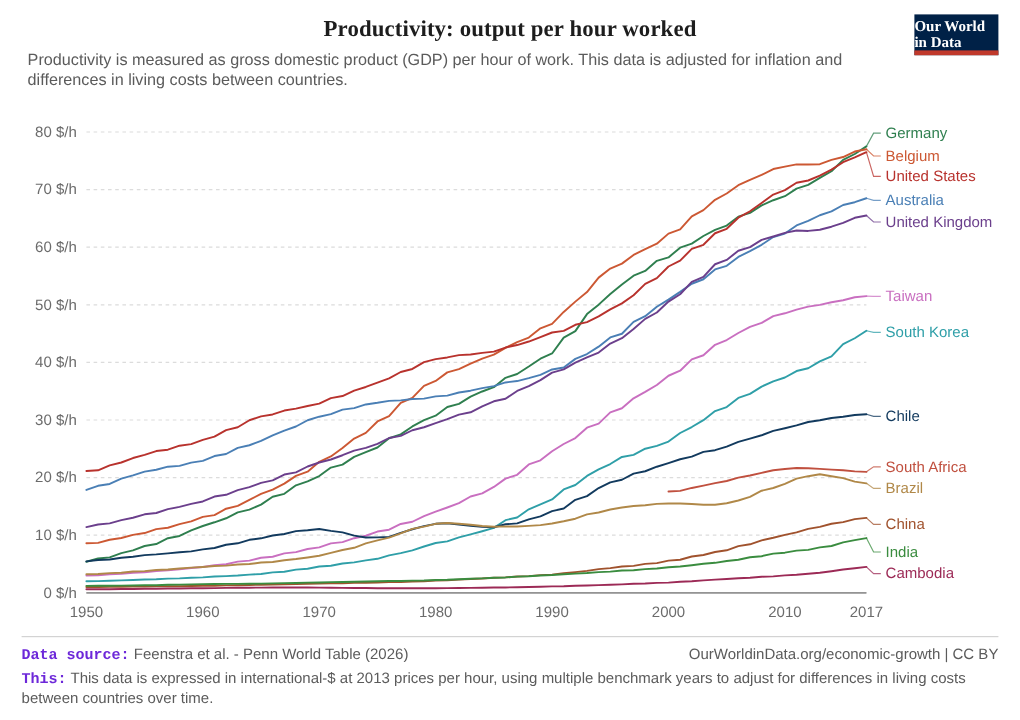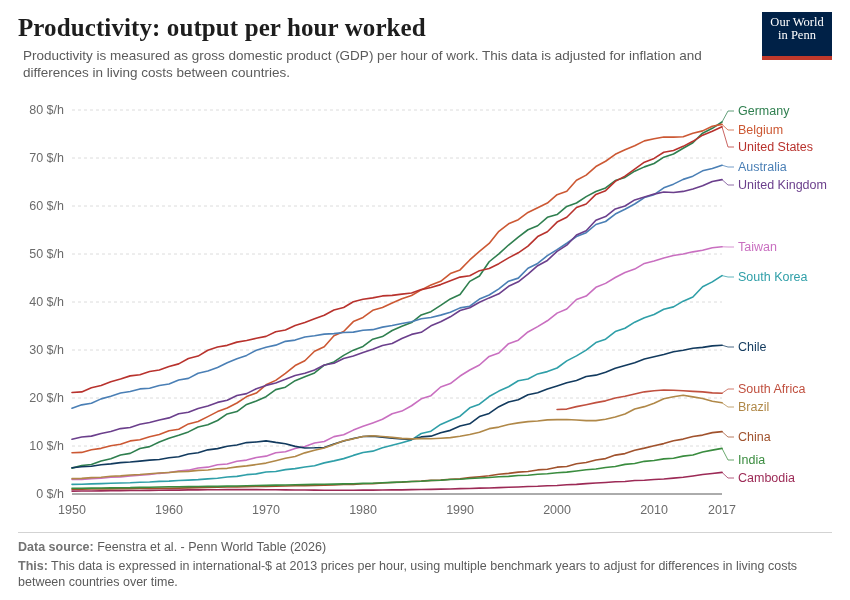--- a/index.html
+++ b/index.html
@@ -16,46 +16,47 @@
   }
   .page {
     position: relative;
     width: 850px;
     height: 600px;
     box-sizing: border-box;
     padding: 14px 18px 0 18px;
   }
   .title {
     font-family: "Liberation Serif", serif;
-    font-size: 25px;
+    font-size: 19px;
     font-weight: 700;
     color: #1d1d1d;
     margin: 0 0 4px 0;
     letter-spacing: 0.1px;
+    text-align: center;
   }
   .subtitle {
     font-size: 13.5px;
     line-height: 17px;
     color: #5b5b5b;
     max-width: 710px;
     margin: 5px;
   }
   .owid-logo {
     position: absolute;
     top: 12px;
     right: 18px;
     width: 70px;
-    height: 48px;
+    height: 34px;
     background: #002147;
     color: #ffffff;
     font-family: "Liberation Serif", serif;
-    font-weight: 400;
+    font-weight: 700;
     font-size: 12.5px;
     line-height: 13px;
-    text-align: center;
+    text-align: left;
     padding-top: 4px;
     box-sizing: border-box;
     border-bottom: 4px solid #c0392b;
   }
   .chart-area {
     position: absolute;
     left: 0;
     top: 92px;
     width: 850px;
     height: 430px;
@@ -69,39 +70,39 @@
     padding-top: 6px;
     font-size: 12.5px;
     color: #5b5b5b;
     line-height: 16px;
   }
   .footer-row {
     display: flex;
     justify-content: space-between;
     align-items: baseline;
   }
-  .footer b { color: #737373; }
+  .footer b { color: #6d28d9; font-family: Liberation Mono, monospace; }
   .footer-note {
     margin-top: 3px;
     max-width: 800px;
   }
   .footer-right { white-space: nowrap; }
   text { font-family: "Liberation Sans", sans-serif; }
 </style>
 </head>
 <body>
 
 <div class="page">
 
   <h1 class="title">Productivity: output per hour worked</h1>
   <p class="subtitle">Productivity is measured as gross domestic product (GDP) per hour of work. This data is adjusted for inflation and differences in living costs between countries.</p>
 
   <div class="owid-logo">
     <div>Our World</div>
-    <div>in Penn</div>
+    <div>in Data</div>
   </div>
 
   <div class="chart-area">
     <svg id="chart-svg" width="850" height="430" viewBox="0 0 850 430">
         <line x1="72" x2="722" y1="402" y2="402" stroke="#9a9a9a" stroke-width="1" stroke-dasharray="0"></line>
         <text x="64" y="406" text-anchor="end" font-size="12.5" fill="#6b6b6b">0 $/h</text>
         <line x1="72" x2="722" y1="354" y2="354" stroke="#dcdcdc" stroke-width="1" stroke-dasharray="3,3"></line>
         <text x="64" y="358" text-anchor="end" font-size="12.5" fill="#6b6b6b">10 $/h</text>
         <line x1="72" x2="722" y1="306" y2="306" stroke="#dcdcdc" stroke-width="1" stroke-dasharray="3,3"></line>
         <text x="64" y="310" text-anchor="end" font-size="12.5" fill="#6b6b6b">20 $/h</text>
@@ -167,20 +168,21 @@
         <line x1="72" x2="722" y1="402" y2="402" stroke="#8a8a8a" stroke-width="1"></line>
       </svg>
   </div>
 
   <div class="footer">
     <div class="footer-row">
       <div>
         <b>Data source:</b>
         <span>Feenstra et al. - Penn World Table (2026)</span>
       </div>
+      <div class="footer-right">OurWorldinData.org/economic-growth | CC BY</div>
     </div>
     <div class="footer-note">
       <b>This:</b>
       <span>This data is expressed in international-$ at 2013 prices per hour, using multiple benchmark years to adjust for differences in living costs between countries over time.</span>
     </div>
   </div>
 
 </div>
 
 </body></html>

